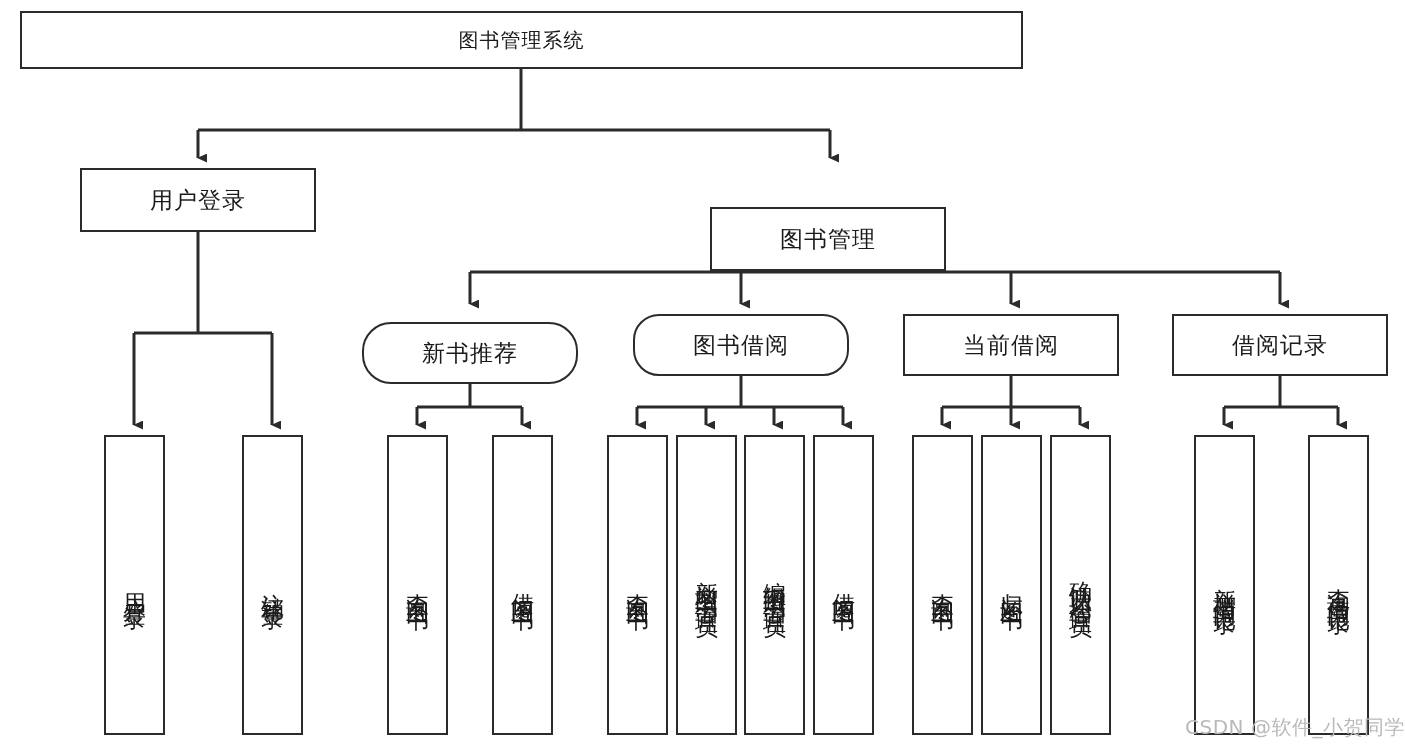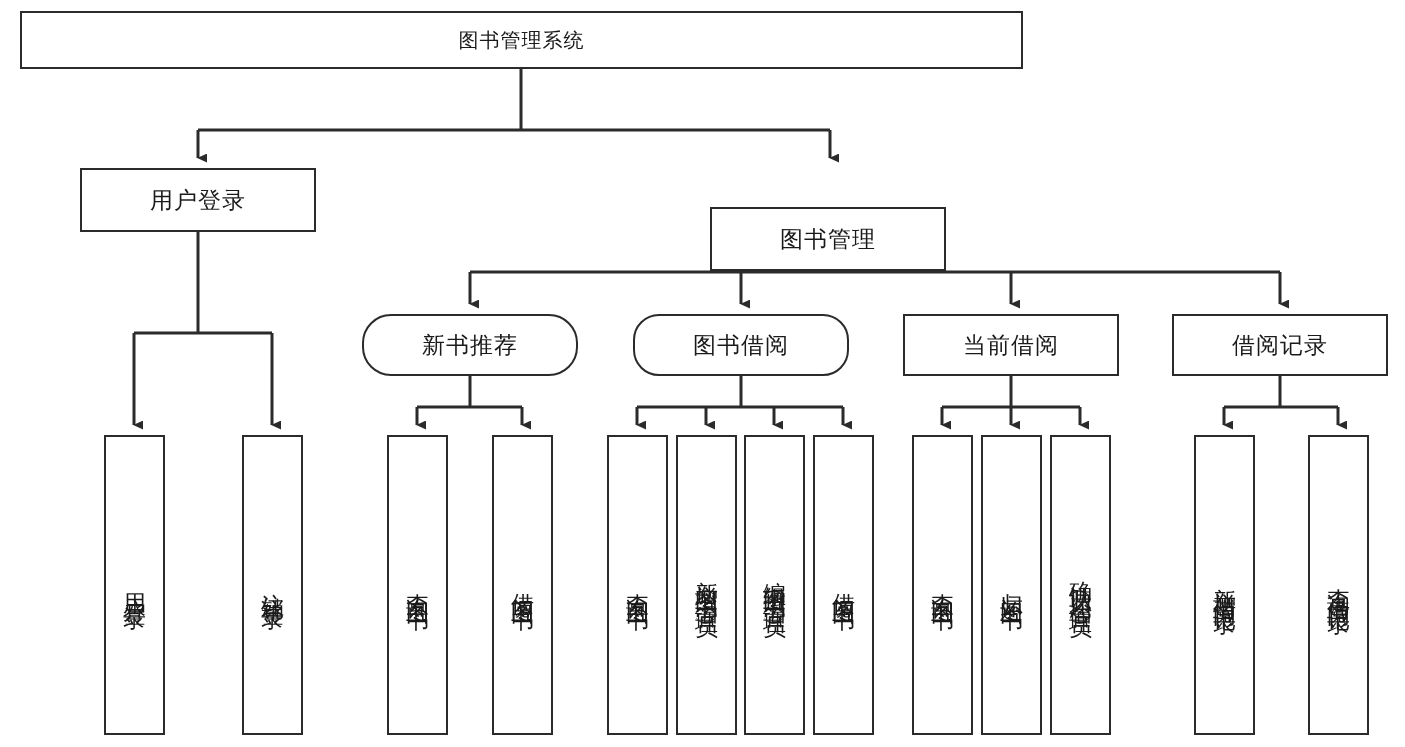--- a/index.html
+++ b/index.html
@@ -130,21 +130,21 @@
     <span class="label">图书管理系统</span>
   </div>
 
   <div class="node horiz" style="left:80px; top:168px; width:236px; height:64px;">
     <span class="label">用户登录</span>
   </div>
   <div class="node horiz" style="left:710px; top:168px; width:236px; height:64px;margin-top:39px;">
     <span class="label">图书管理</span>
   </div>
 
-  <div class="node horiz" style="left:362px; top:314px; width:216px; height:62px;border-radius:29px;">
+  <div class="node horiz" style="left:362px; top:322px; width:216px; height:62px;border-radius:29px;">
     <span class="label">新书推荐</span>
   </div>
   <div class="node horiz" style="left:633px; top:314px; width:216px; height:62px;border-radius:26px;">
     <span class="label">图书借阅</span>
   </div>
   <div class="node horiz" style="left:903px; top:314px; width:216px; height:62px;justify-content:center;">
     <span class="label">当前借阅</span>
   </div>
   <div class="node horiz" style="left:1172px; top:314px; width:216px; height:62px;">
     <span class="label">借阅记录</span>
@@ -187,14 +187,15 @@
     <span class="label">确认归还（管理员）</span>
   </div>
 
   <div class="node vert" style="left:1194px; top:435px; width:61px; height:300px;">
     <span class="label">新增借阅记录</span>
   </div>
   <div class="node vert" style="left:1308px; top:435px; width:61px; height:300px;">
     <span class="label">查询借阅记录</span>
   </div>
 
+  <div class="watermark">CSDN @软件_小贺同学</div>
 
 </div>
 
 </body></html>

